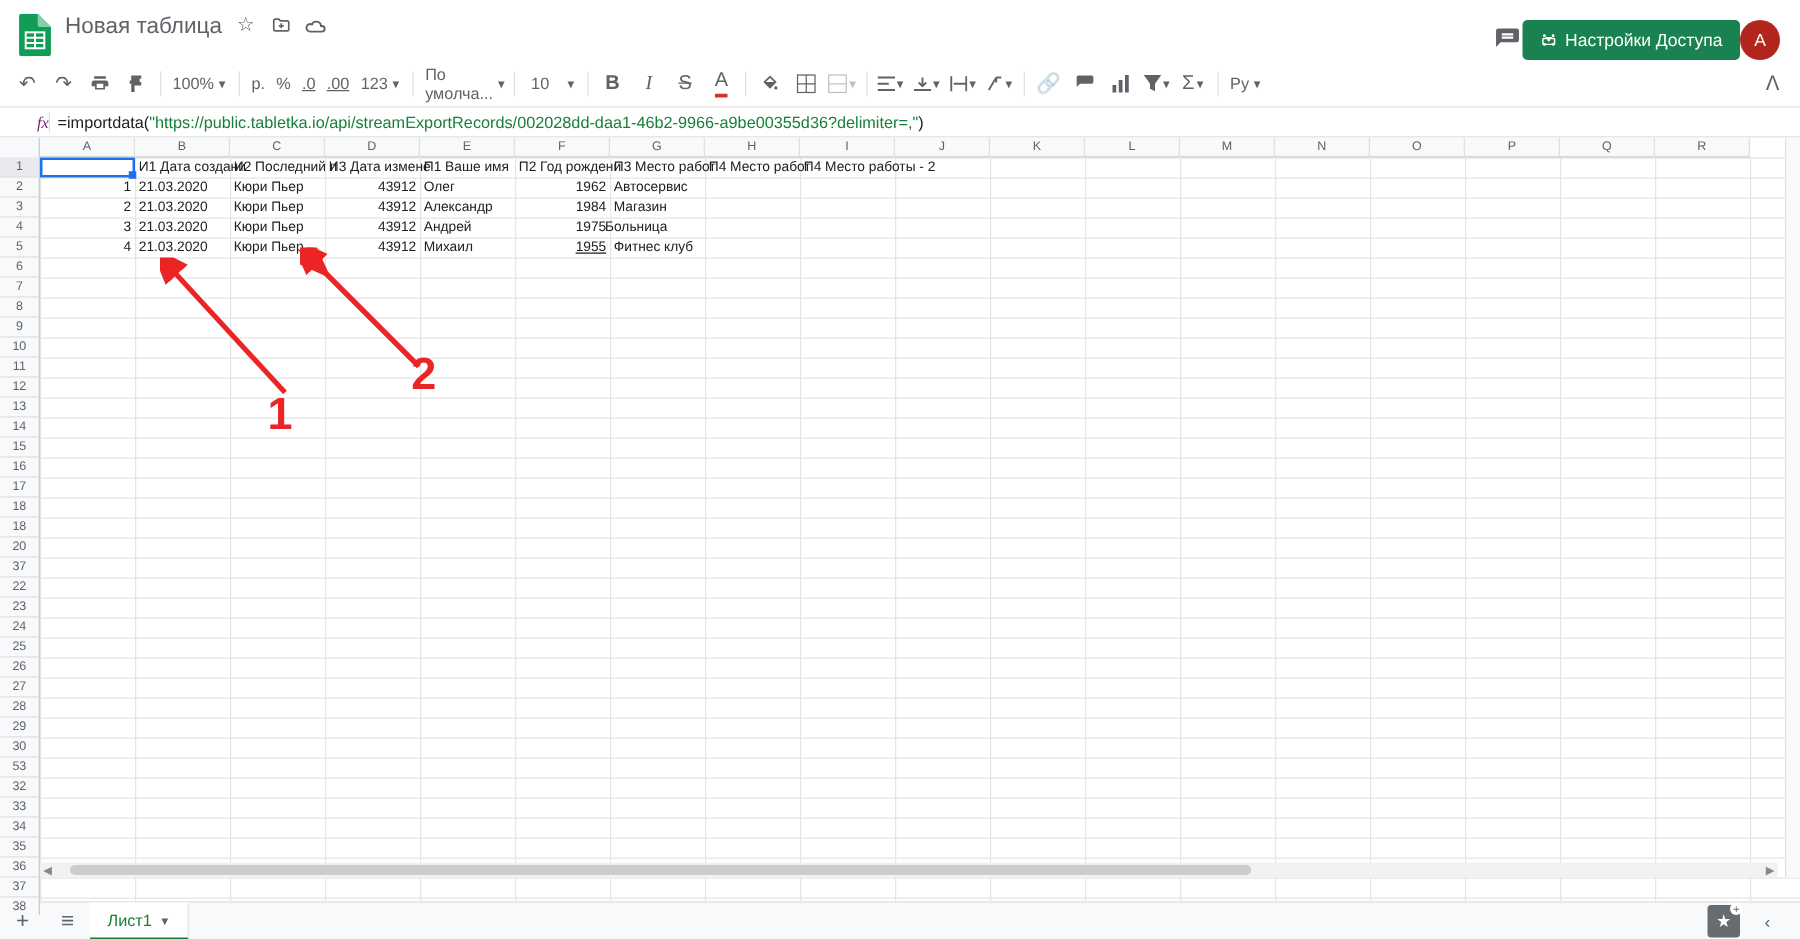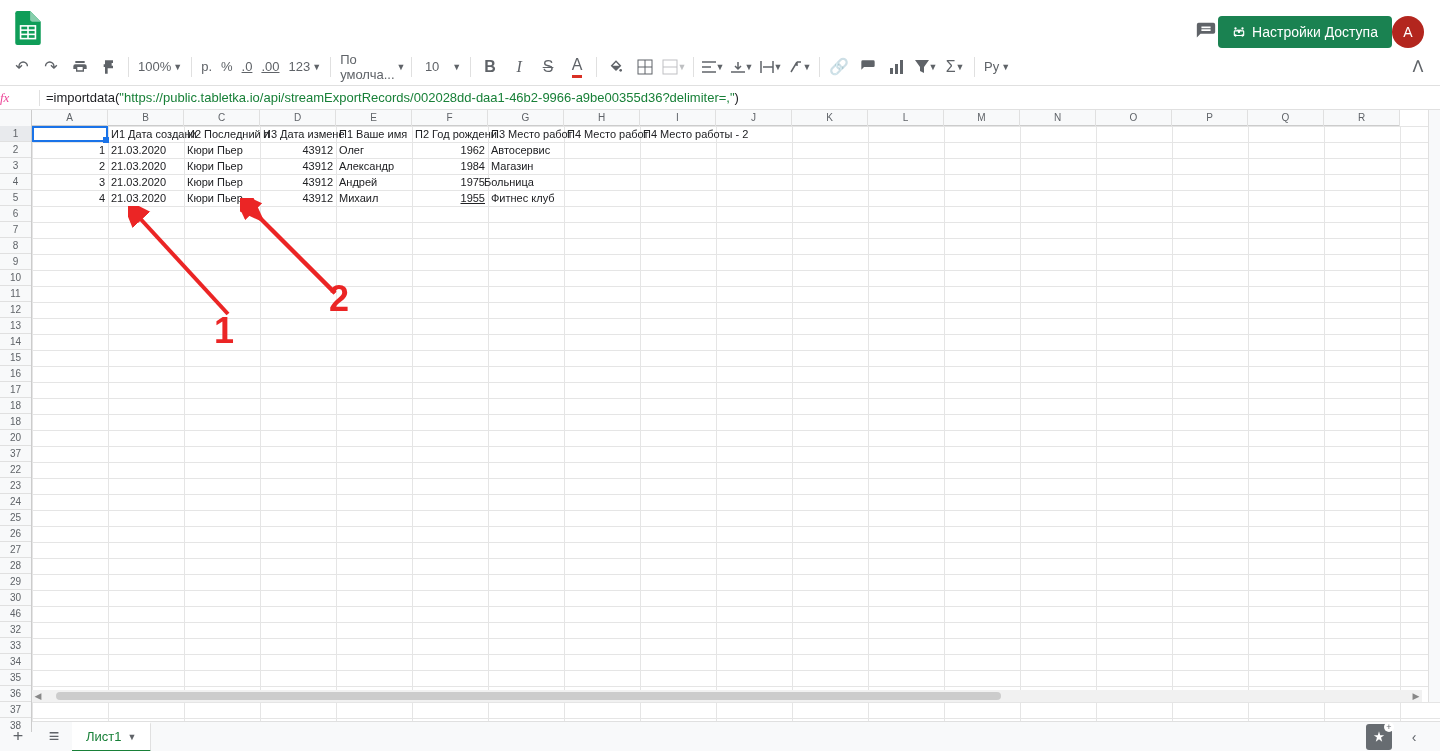--- a/index.html
+++ b/index.html
@@ -21,21 +21,21 @@
 .avatar { width: 32px; height: 32px; border-radius: 50%; background: #b3261e; color: #fff; display: flex; align-items: center; justify-content: center; font-size: 14px; font-weight: 500; cursor: pointer; }
 
 .toolbar { display: flex; align-items: center; height: 38px; border-bottom: 1px solid #e0e0e0; padding: 0 8px; gap: 1px; }
 .tb-btn { width: 28px; height: 28px; display: flex; align-items: center; justify-content: center; color: #5f6368; cursor: pointer; border-radius: 3px; font-size: 16px; }
 .tb-sep { width: 1px; height: 20px; background: #e0e0e0; margin: 0 4px; }
 .tb-text { font-size: 13px; color: #5f6368; padding: 0 4px; cursor: pointer; display:flex; align-items:center; gap:2px; }
 .tb-dropdown { font-size: 9px; color: #5f6368; }
 .collapse-icon { margin-left: auto; }
 
 .formula-bar { display: flex; align-items: center; height: 24px; border-bottom: 1px solid #e0e0e0; font-size: 13px; }
-.fx-label { width: 40px; text-align: left; color: #ec4899; font-style: italic; font-family: serif; border-right: 1px solid #e0e0e0; }
+.fx-label { width: 40px; text-align: right; color: #701a75; font-style: italic; font-family: serif; border-right: 1px solid #e0e0e0; }
 .formula-input { flex: 1; padding: 0 6px; font-family: monospace; font-size: 13px; }
 .formula-input .fn { color: #202124; }
 .formula-input .str { color: #188038; }
 
 .grid-area { position: relative; height: 622px; overflow: hidden; }
 .col-headers { display: flex; position: absolute; top: 0; left: 0; height: 16px; background: #f8f9fa; border-bottom: 1px solid #ccc; z-index: 2; }
 .corner { width: 32px; min-width: 32px; height: 16px; border-right: 1px solid #ccc; background: #f8f9fa; }
 .col-h { min-width: 76px; width: 76px; height: 16px; border-right: 1px solid #e0e0e0; text-align: center; font-size: 10px; color: #5f6368; line-height: 16px; }
 .row-headers { position: absolute; top: 16px; left: 0; width: 32px; background: #f8f9fa; border-right: 1px solid #ccc; z-index: 2; }
 .row-h { height: 16px; border-bottom: 1px solid #e0e0e0; text-align: center; font-size: 10px; color: #5f6368; line-height: 16px; }
@@ -77,20 +77,35 @@
     <svg viewBox="0 0 24 32">
         <path fill="#0F9D58" d="M14 0H2a2 2 0 0 0-2 2v28a2 2 0 0 0 2 2h20a2 2 0 0 0 2-2V10L14 0z"></path>
         <path fill="#87CEAC" d="M14 0v8a2 2 0 0 0 2 2h8L14 0z"></path>
         <rect x="5" y="14" width="14" height="12" fill="none" stroke="#fff" stroke-width="1.5"></rect>
         <line x1="12" y1="14" x2="12" y2="26" stroke="#fff" stroke-width="1.5"></line>
         <line x1="5" y1="18" x2="19" y2="18" stroke="#fff" stroke-width="1.5"></line>
         <line x1="5" y1="22" x2="19" y2="22" stroke="#fff" stroke-width="1.5"></line>
       </svg>
   </div>
   <div class="title-area">
+    <div class="title-row">
+      <span class="doc-title">Новая таблица</span>
+      <span class="title-icon">☆</span>
+      <span class="title-icon">
+          <svg width="16" height="16" viewBox="0 0 24 24" fill="none" stroke="currentColor" stroke-width="2">
+            <path d="M3 7v10a2 2 0 0 0 2 2h14a2 2 0 0 0 2-2V9a2 2 0 0 0-2-2h-8l-2-2H5a2 2 0 0 0-2 2z"></path>
+            <path d="M12 10v6M9 13h6"></path>
+          </svg>
+        </span>
+      <span class="title-icon">
+          <svg width="18" height="14" viewBox="0 0 24 18" fill="none" stroke="currentColor" stroke-width="2">
+            <path d="M18 10h-1a5 5 0 0 0-9.6-1.5A4 4 0 1 0 6 16h12a3 3 0 0 0 0-6z"></path>
+          </svg>
+        </span>
+    </div>
   </div>
   <div class="header-right">
     <span class="comment-icon">
         <svg width="22" height="22" viewBox="0 0 24 24" fill="currentColor">
           <path d="M20 2H4a2 2 0 0 0-2 2v14l4-4h14a2 2 0 0 0 2-2V4a2 2 0 0 0-2-2zM7 9h10v2H7zm0-3h10v2H7z"></path>
         </svg>
       </span>
     <button class="share-btn">
       <svg width="14" height="14" viewBox="0 0 24 24" fill="currentColor">
           <path d="M18 8a2 2 0 1 0-2-2 2 2 0 0 0 2 2zm-6 2a2 2 0 1 0 2 2 2 2 0 0 0-2-2zM6 8a2 2 0 1 0-2-2 2 2 0 0 0 2 2zm12 8a2 2 0 1 0 2 2 2 2 0 0 0-2-2zM6 16a2 2 0 1 0 2 2 2 2 0 0 0-2-2z"></path>
@@ -278,21 +293,21 @@
       <div class="row-h">37</div>
       <div class="row-h">22</div>
       <div class="row-h">23</div>
       <div class="row-h">24</div>
       <div class="row-h">25</div>
       <div class="row-h">26</div>
       <div class="row-h">27</div>
       <div class="row-h">28</div>
       <div class="row-h">29</div>
       <div class="row-h">30</div>
-      <div class="row-h">46</div>
+      <div class="row-h">53</div>
       <div class="row-h">32</div>
       <div class="row-h">33</div>
       <div class="row-h">34</div>
       <div class="row-h">35</div>
       <div class="row-h">36</div>
       <div class="row-h">37</div>
       <div class="row-h">38</div>
     </div>
   <div class="grid-lines" id="grid-lines">
       <div class="gl-v" style="left: 0px;"></div>

